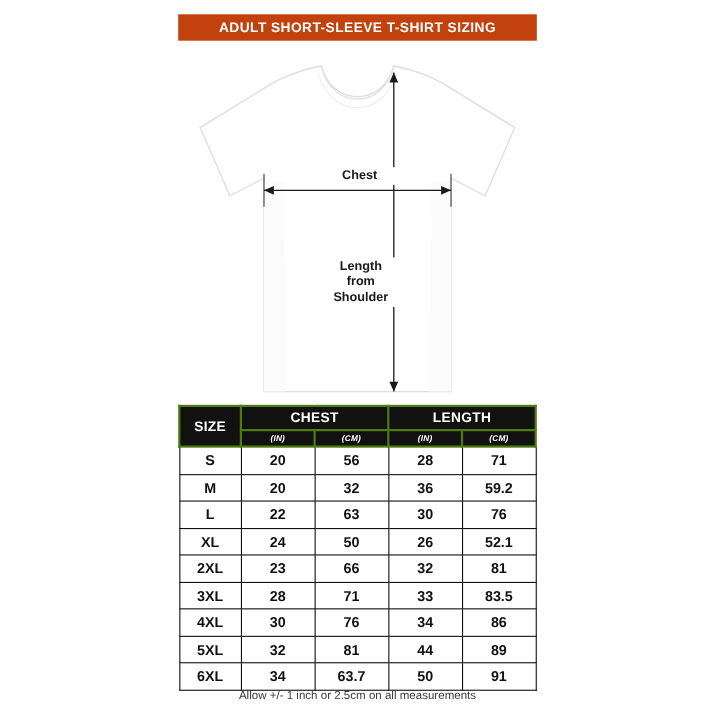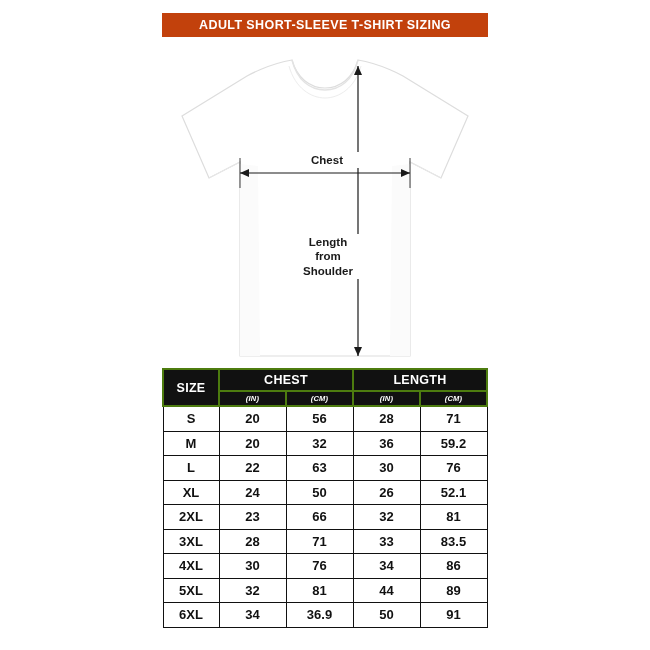--- a/index.html
+++ b/index.html
@@ -259,21 +259,22 @@
       <tr>
         <td>5XL</td>
         <td>32</td>
         <td>81</td>
         <td>44</td>
         <td>89</td>
       </tr>
       <tr>
         <td>6XL</td>
         <td>34</td>
-        <td>36.9</td>
+        <td>63.7</td>
         <td>50</td>
         <td>91</td>
       </tr>
     </tbody>
   </table>
 
+  <div class="footnote">Allow +/- 1 inch or 2.5cm on all measurements</div>
 
 </div>
 
 </body></html>

